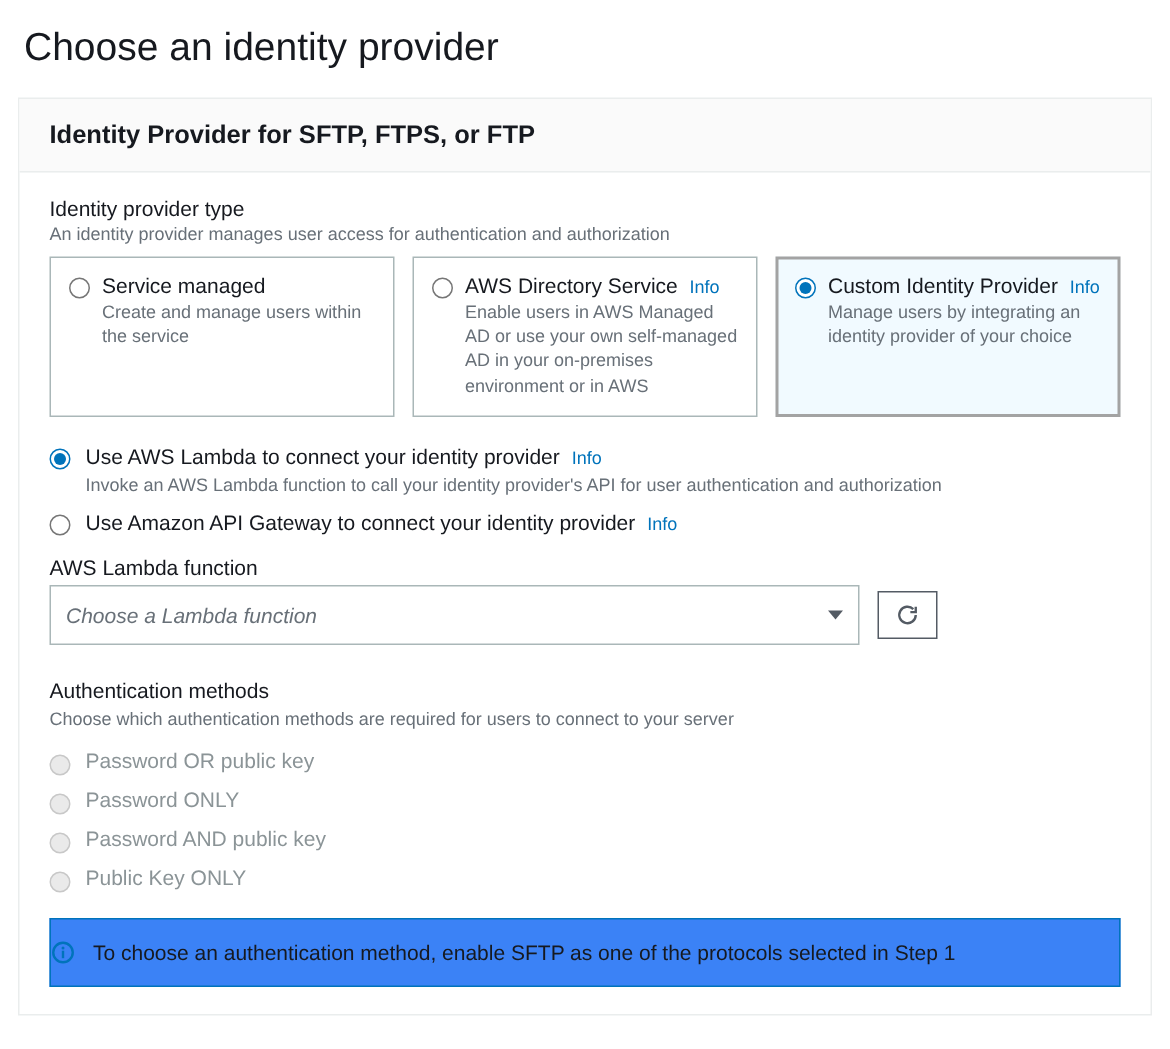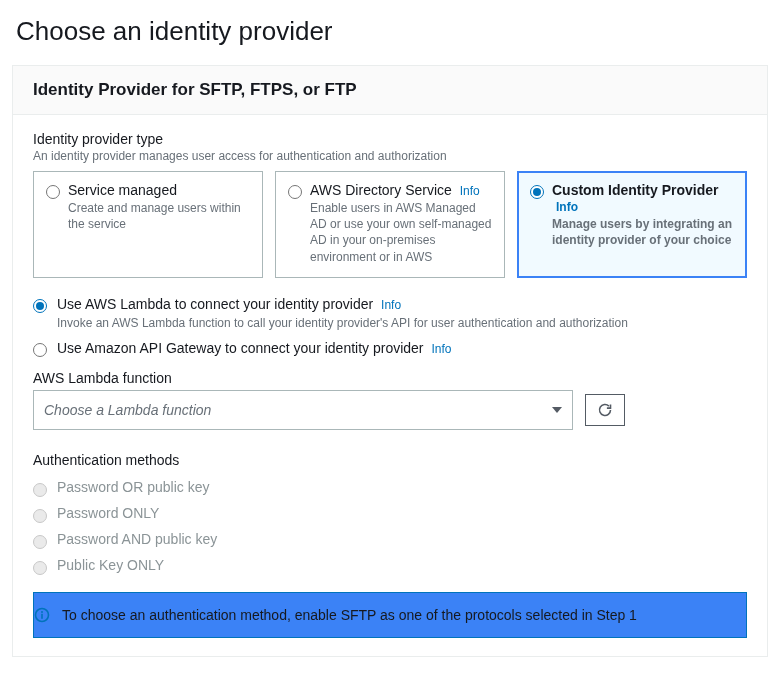--- a/index.html
+++ b/index.html
@@ -53,24 +53,23 @@
     flex: 1;
     border: 1px solid #aab7b8;
     padding: 10px 12px 12px 12px;
     display: flex;
     gap: 8px;
     align-items: flex-start;
     cursor: pointer;
     background: #fff;
   }
   .tile.selected {
-    border: 2px solid #3b82f6;
+    border: 2px solid #a3a3a3;
     padding: 9px 11px 11px 11px;
     background: #f1faff;
-    font-weight: bold;
   }
   .radio-outer {
     width: 14px;
     height: 14px;
     border-radius: 50%;
     border: 1px solid #767676;
     flex-shrink: 0;
     position: relative;
     top: 3px;
     background: #fff;
@@ -268,20 +267,21 @@
       </div>
       <div class="refresh-btn">
         <svg width="16" height="16" viewBox="0 0 16 16" fill="none" stroke="#545b64" stroke-width="1.6">
           <path d="M13.5 8a5.5 5.5 0 1 1-1.6-3.9"></path>
           <path d="M13.5 2.5v3.6H9.9" fill="none"></path>
         </svg>
       </div>
     </div>
 
     <div class="field-label" style="margin-top:22px;">Authentication methods</div>
+    <div class="section-desc">Choose which authentication methods are required for users to connect to your server</div>
     <div class="auth-list">
       <div class="auth-item">
         <div class="radio-outer disabled"></div>
         <div class="auth-label">Password OR public key</div>
       </div>
       <div class="auth-item">
         <div class="radio-outer disabled"></div>
         <div class="auth-label">Password ONLY</div>
       </div>
       <div class="auth-item">

